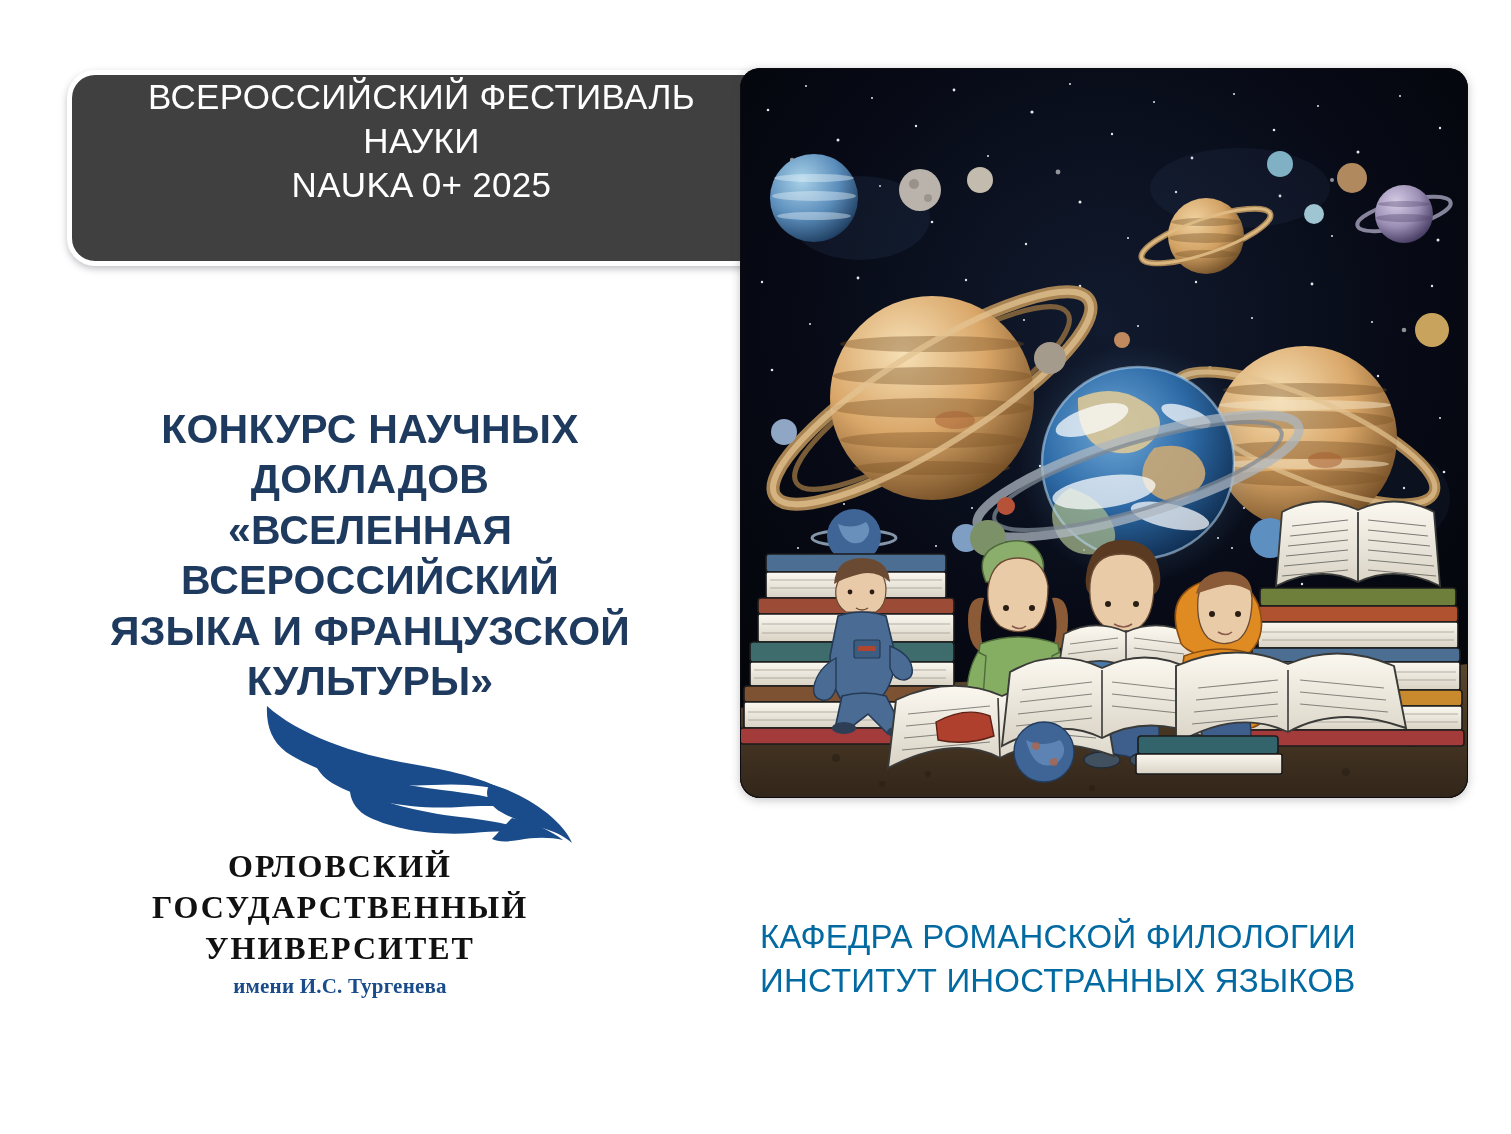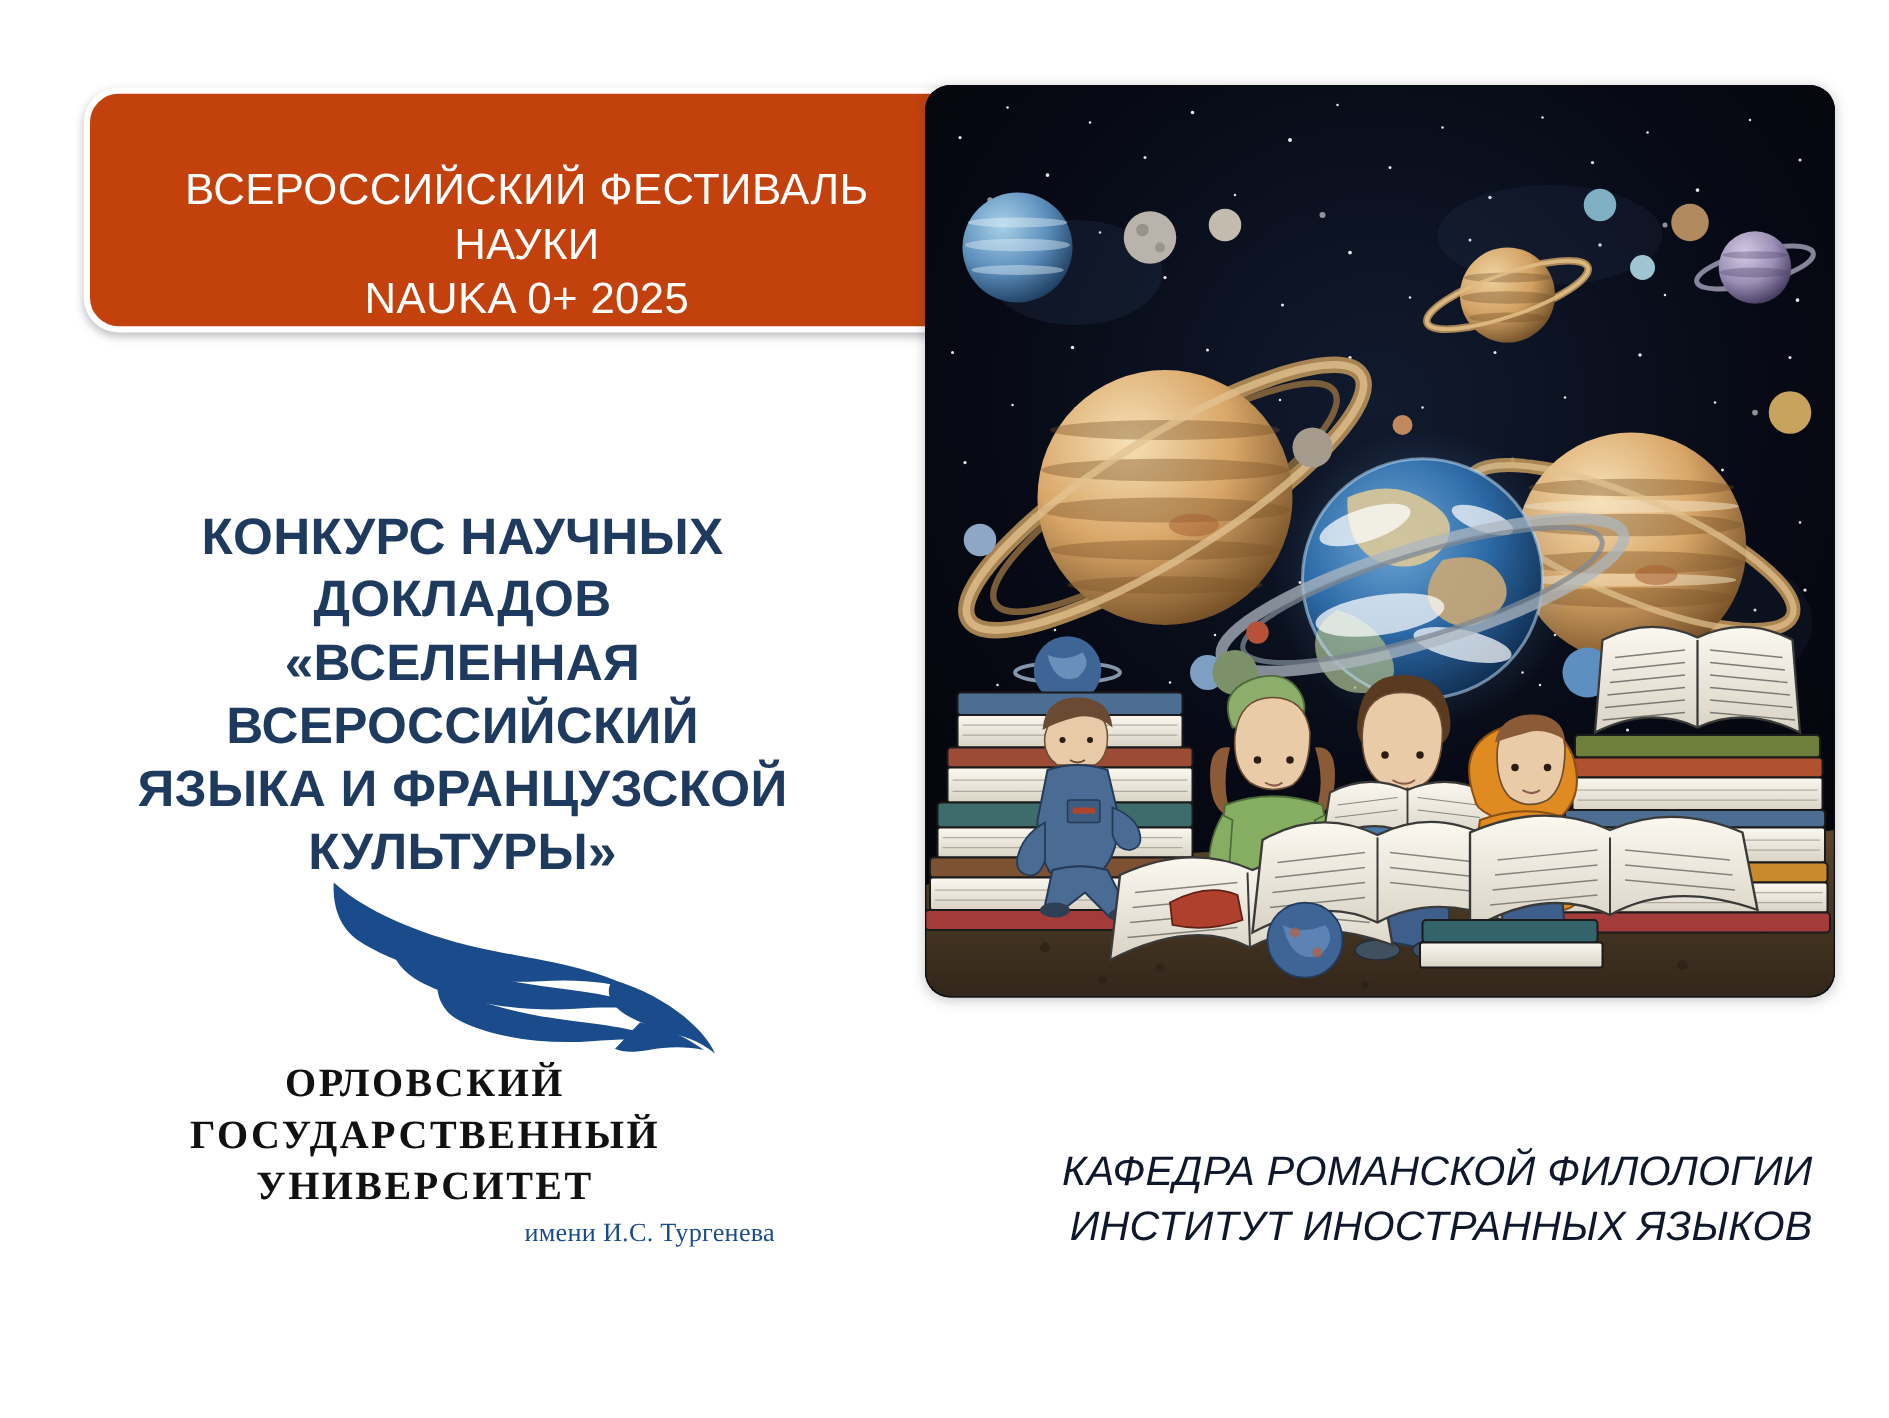--- a/index.html
+++ b/index.html
@@ -11,26 +11,26 @@
     overflow:hidden;
     position:relative;
   }
   .poster{position:absolute;inset:0;}
 
   
   .left-col{position:absolute;left:0;top:0;width:735px;height:1134px;}
 
   .festival-banner{
     position:absolute;left:67px;top:70px;width:709px;height:196px;
-    background:#c2410c;
+    background:#404040;
     border:5px solid #ffffff;
     border-radius:28px;
     box-sizing:border-box;
     box-shadow:0 3px 7px rgba(120,120,130,.45);
-    display:flex;align-items:flex-end;justify-content:center;
+    display:flex;align-items:flex-start;justify-content:center;
   }
   .festival-banner .banner-text{
     color:#ffffff;
     font-size:35px;
     line-height:1.25;
     text-align:center;
     letter-spacing:.3px;
     white-space:pre-line;
     font-weight:400;
   }
@@ -55,50 +55,49 @@
     color:#111111;
     font-family:"Liberation Serif","DejaVu Serif",serif;
     font-weight:bold;
     font-size:32px;
     line-height:1.28;
     letter-spacing:2.0px;
     white-space:pre-line;
   }
   .logo-sub{
     margin-top:5px;
-    text-align:right;
+    text-align:center;
     color:#1A4C8B;
     font-family:"Liberation Serif","DejaVu Serif",serif;
-    font-weight:normal;
+    font-weight:bold;
     font-size:21px;
     letter-spacing:.2px;
   }
 
   
   .illustration-wrap{
     position:absolute;left:740px;top:68px;width:728px;height:730px;
   }
   .illustration{
     position:absolute;inset:0;
     border-radius:20px;
     overflow:hidden;
     background:#05060c;
     box-shadow:0 2px 10px rgba(60,60,70,.30);
   }
   .illustration svg{display:block;width:100%;height:100%;}
 
   .dept-caption{
     position:absolute;left:760px;top:915px;width:690px;
-    text-align:right;
-    color:#0f172a;
+    text-align:left;
+    color:#0369a1;
     font-size:33px;
     line-height:1.33;
     letter-spacing:.2px;
     white-space:pre-line;
-    font-style:italic;
   }
 </style>
 </head>
 <body>
 
 <div class="poster">
 
   <div class="left-col">
 
     <div class="festival-banner">

